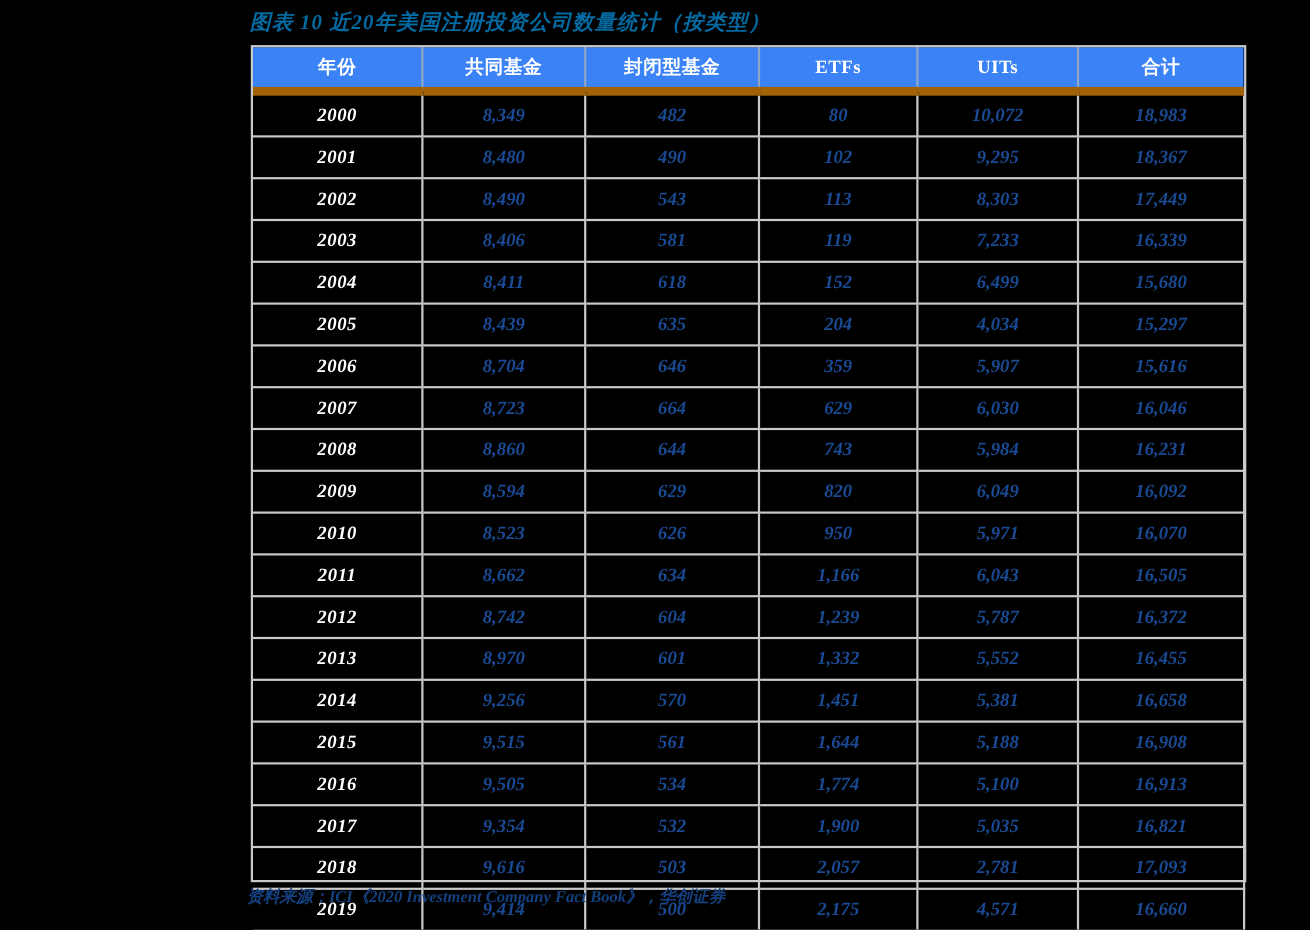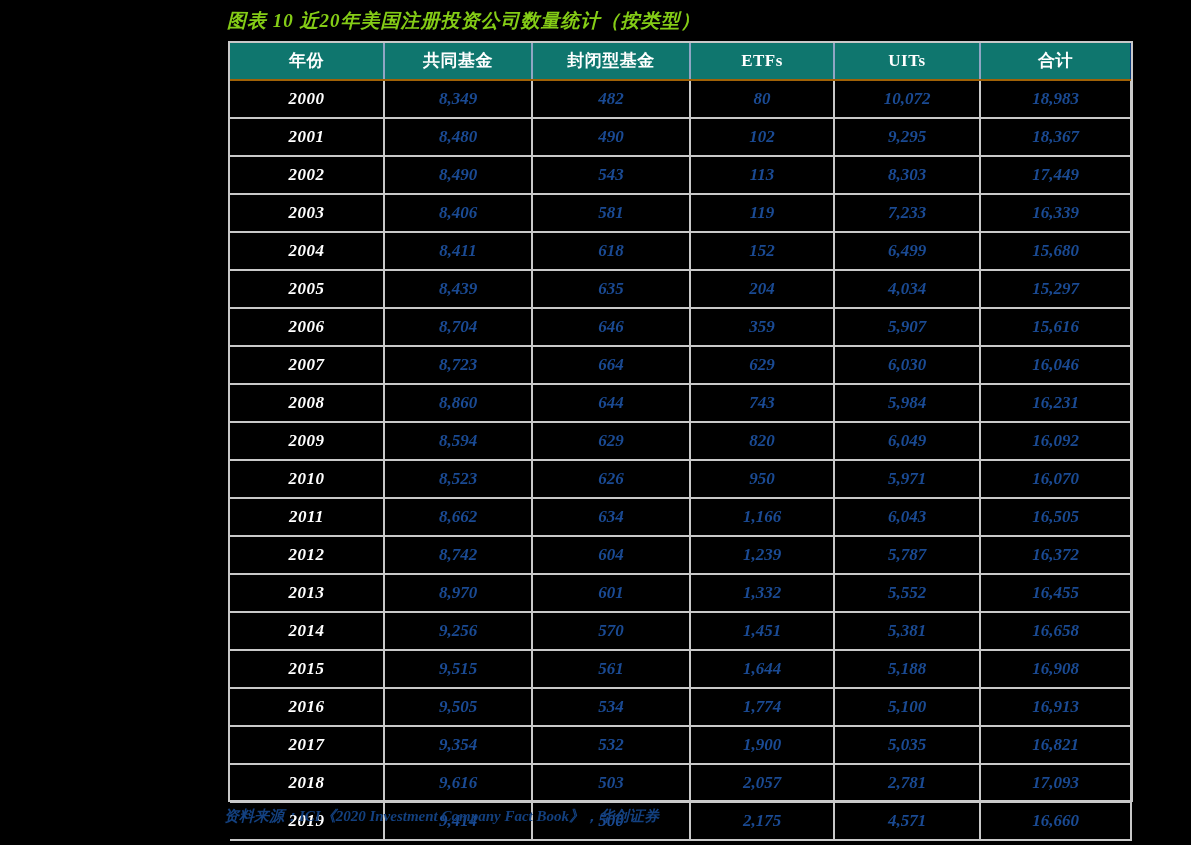--- a/index.html
+++ b/index.html
@@ -23,21 +23,21 @@
     background: #000000;
   }
 
   
   #chart-title {
     position: absolute;
     left: 227px;
     top: 8px;
     width: 900px;
     height: 30px;
-    color: #84cc16;
+    color: #0369a1;
     font-family: "Liberation Serif", "DejaVu Serif", serif;
     font-size: 19px;
     font-weight: bold;
     font-style: italic;
     letter-spacing: 1px;
     white-space: nowrap;
     line-height: 26px;
   }
 
   
@@ -66,26 +66,26 @@
     border-right: 2px solid #c9c9c9;
     border-bottom: 2px solid #c9c9c9;
     font-size: 17px;
     line-height: 36px;
     white-space: nowrap;
   }
   #data-table th:last-child,
   #data-table td:last-child { border-right: 2px solid #c9c9c9; text-align: center; }
 
   #data-table thead th {
-    background: #0f766e;
+    background: #3b82f6;
     color: #ffffff;
     font-weight: bold;
     font-family: "Liberation Serif", "DejaVu Serif", serif;
     border-right-color: #8fa6c4;
-    border-bottom: 2px solid #a16207;
+    border-bottom: 8px solid #a16207;
     letter-spacing: 0.5px;
   }
   #data-table thead th:last-child { border-right-color: #0b3d7b; }
 
   #data-table tbody td {
     background: #000000;
     color: #1a4a93;
     font-weight: bold;
     font-style: italic;
   }

